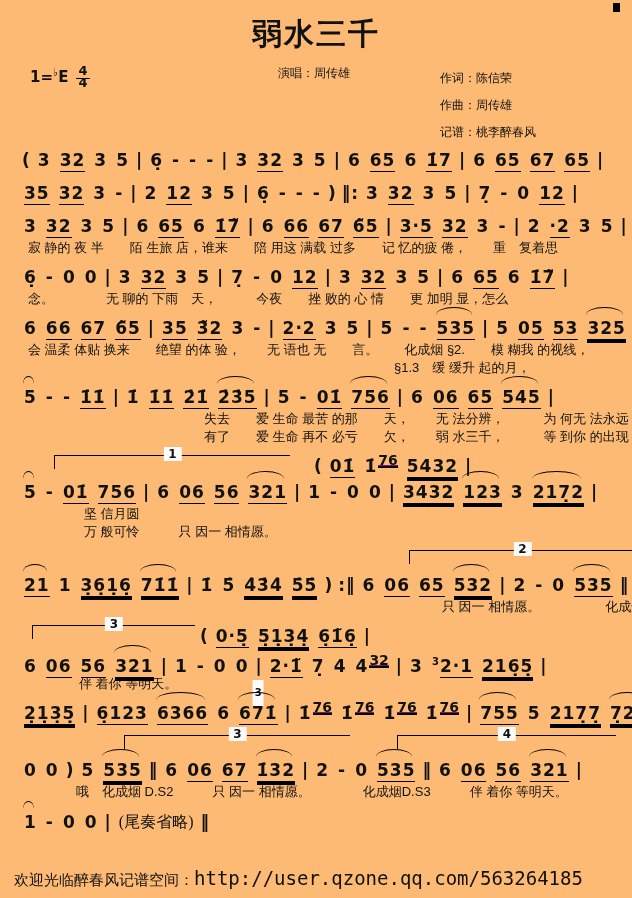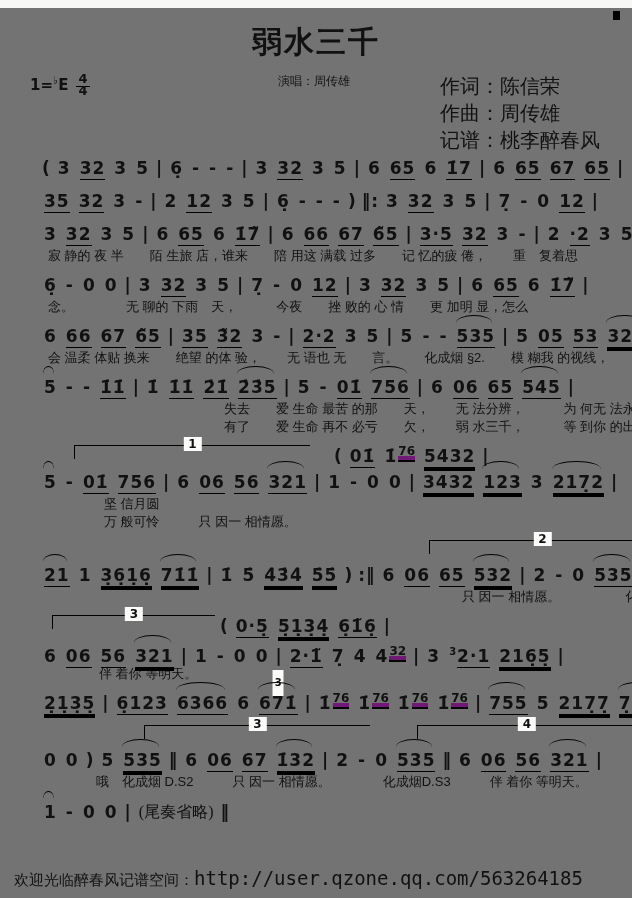--- a/index.html
+++ b/index.html
@@ -1,38 +1,38 @@
 <!DOCTYPE html>
 <html><head>
 <meta charset="utf-8">
 <style>
   html,body{margin:0;padding:0;background:#f7f7f5;}
   body{width:632px;height:898px;overflow:hidden;font-family:"DejaVu Sans",sans-serif;color:#111;position:relative;}
-  .page{position:absolute;inset:0;background:#737373;margin-top:8px;}
+  .page{position:absolute;inset:0;background:#fdba74;}
   .corner-mark{position:absolute;top:3px;right:12px;width:7px;height:9px;background:#000;}
   h1.title{text-align:center;font-family:"Liberation Serif",serif;font-weight:bold;font-size:30px;margin:14px 0 4px 0;letter-spacing:2px;}
   .header{position:relative;height:88px;font-size:15px;padding-left:40px;}
   .keytime{position:absolute;left:30px;top:6px;font-weight:bold;font-size:15px;}
   .flat{font-size:11px;vertical-align:super;}
   .meter{display:inline-block;vertical-align:middle;text-align:center;font-size:13px;line-height:12px;font-weight:bold;margin-left:8px;}
   .meter .mtop{border-bottom:1.5px solid #000;padding:0 2px;}
   .performer{position:absolute;left:278px;top:6px;font-family:"Liberation Serif",serif;font-size:12px;}
-  .credits{position:absolute;left:440px;top:6px;font-family:"Liberation Serif",serif;font-size:20px;line-height:27px;}
-  .sheet{padding:0 4px 0 44px;}
+  .credits{position:absolute;left:440px;top:6px;font-family:"Liberation Serif",serif;font-size:12px;line-height:27px;}
+  .sheet{padding:0 4px 0 24px;}
   .system{position:relative;margin-bottom:7px;}
   .row{white-space:nowrap;font-weight:bold;font-size:17px;line-height:26px;height:26px;}
   .tok{display:inline-block;position:relative;margin-right:9px;vertical-align:bottom;}
   .tok .nt{letter-spacing:1px;}
   .tok.bar{margin-right:7px;margin-left:-2px;}
   .u1 .nt{border-bottom:1.6px solid #000;padding-bottom:1px;display:inline-block;line-height:19px;}
   .u2 .nt{border-bottom:1.6px solid #000;box-shadow:0 3px 0 #000;padding-bottom:1px;display:inline-block;line-height:19px;}
   .slur::after{content:'';position:absolute;left:-1px;right:3px;top:-8px;height:7px;
     border-top:1.6px solid #000;border-radius:50% 50% 0 0 / 100% 100% 0 0;}
   .slur-label{position:absolute;top:-20px;left:50%;transform:translateX(-50%);font-size:10px;font-weight:bold;background:#fbfbfa;padding:0 2px;}
-  .grace{font-size:12px;vertical-align:super;border-bottom:4px solid #701a75;box-shadow:0 2px 0 #000;margin-left:1px;line-height:10px;display:inline-block;}
+  .grace{font-size:14px;vertical-align:super;border-bottom:1px solid #701a75;box-shadow:0 2px 0 #000;margin-left:1px;line-height:10px;display:inline-block;}
   .pregrace{font-size:10px;vertical-align:super;margin-right:1px;}
   .txt .nt{font-family:Liberation Serif, serif;font-weight:normal;font-size:16px;letter-spacing:0;}
   .lyrics{font-weight:normal;font-size:13px;line-height:18px;white-space:nowrap;font-family:"Liberation Sans",sans-serif;}
   .volta{position:absolute;height:13px;border-top:1.6px solid #000;border-left:1.6px solid #000;}
   .volta .vnum{position:absolute;top:-9px;left:50%;transform:translateX(-50%);background:#fbfbfa;padding:0 5px;font-size:12px;font-weight:bold;}
   .padded{padding-top:24px;}
   .footer{position:absolute;left:14px;bottom:8px;font-size:15px;font-family:"Liberation Serif",serif;}
   .footer .url{font-family:"DejaVu Sans Mono",monospace;font-size:19px;}
 </style>
 </head>
@@ -66,20 +66,21 @@
         <div class="row"><span class="tok"><span class="nt">3</span></span><span class="tok u1"><span class="nt">32</span></span><span class="tok"><span class="nt">3</span></span><span class="tok"><span class="nt">5</span></span><span class="tok bar"><span class="nt">|</span></span><span class="tok"><span class="nt">6</span></span><span class="tok u1"><span class="nt">65</span></span><span class="tok"><span class="nt">6</span></span><span class="tok u1"><span class="nt">1̇7̃</span></span><span class="tok bar"><span class="nt">|</span></span><span class="tok"><span class="nt">6</span></span><span class="tok u1"><span class="nt">66</span></span><span class="tok u1"><span class="nt">67</span></span><span class="tok u1"><span class="nt">6̃5</span></span><span class="tok bar"><span class="nt">|</span></span><span class="tok u1"><span class="nt">3·5</span></span><span class="tok u1"><span class="nt">32</span></span><span class="tok"><span class="nt">3</span></span><span class="tok"><span class="nt">-</span></span><span class="tok bar"><span class="nt">|</span></span><span class="tok"><span class="nt">2</span></span><span class="tok u1"><span class="nt">·2</span></span><span class="tok"><span class="nt">3</span></span><span class="tok"><span class="nt">5</span></span><span class="tok bar"><span class="nt">|</span></span></div>
         <div class="lyrics" style="padding-left: 4px;">寂 静的 夜 半　　陌 生旅 店，谁来　　陪 用这 满载 过多　　记 忆的疲 倦，　　重　复着思</div>
       </div>
       <div class="system">
         <div class="row"><span class="tok"><span class="nt">6̣</span></span><span class="tok"><span class="nt">-</span></span><span class="tok"><span class="nt">0</span></span><span class="tok"><span class="nt">0</span></span><span class="tok bar"><span class="nt">|</span></span><span class="tok"><span class="nt">3</span></span><span class="tok u1"><span class="nt">32</span></span><span class="tok"><span class="nt">3</span></span><span class="tok"><span class="nt">5</span></span><span class="tok bar"><span class="nt">|</span></span><span class="tok"><span class="nt">7̣</span></span><span class="tok"><span class="nt">-</span></span><span class="tok"><span class="nt">0</span></span><span class="tok u1"><span class="nt">12</span></span><span class="tok bar"><span class="nt">|</span></span><span class="tok"><span class="nt">3</span></span><span class="tok u1"><span class="nt">32</span></span><span class="tok"><span class="nt">3</span></span><span class="tok"><span class="nt">5</span></span><span class="tok bar"><span class="nt">|</span></span><span class="tok"><span class="nt">6</span></span><span class="tok u1"><span class="nt">65</span></span><span class="tok"><span class="nt">6</span></span><span class="tok u1"><span class="nt">1̇7̃</span></span><span class="tok bar"><span class="nt">|</span></span></div>
         <div class="lyrics" style="padding-left: 4px;">念。　　　　无 聊的 下雨　天，　　　今夜　　挫 败的 心 情　　更 加明 显，怎么</div>
       </div>
       <div class="system">
         <div class="row"><span class="tok"><span class="nt">6</span></span><span class="tok u1"><span class="nt">66</span></span><span class="tok u1"><span class="nt">67</span></span><span class="tok u1"><span class="nt">6̃5</span></span><span class="tok bar"><span class="nt">|</span></span><span class="tok u1"><span class="nt">35</span></span><span class="tok u1"><span class="nt">3̃2</span></span><span class="tok"><span class="nt">3</span></span><span class="tok"><span class="nt">-</span></span><span class="tok bar"><span class="nt">|</span></span><span class="tok u1"><span class="nt">2·2</span></span><span class="tok"><span class="nt">3</span></span><span class="tok"><span class="nt">5</span></span><span class="tok bar"><span class="nt">|</span></span><span class="tok"><span class="nt">5</span></span><span class="tok"><span class="nt">-</span></span><span class="tok"><span class="nt">-</span></span><span class="tok u1 slur"><span class="nt">535</span></span><span class="tok bar"><span class="nt">|</span></span><span class="tok"><span class="nt">5</span></span><span class="tok u1"><span class="nt">05</span></span><span class="tok u1"><span class="nt">53</span></span><span class="tok u2 slur"><span class="nt">325</span></span></div>
         <div class="lyrics" style="padding-left: 4px;">会 温柔 体贴 换来　　绝望 的体 验，　　无 语也 无　　言。　　化成烟 §2.　　模 糊我 的视线，</div>
+        <div class="lyrics" style="padding-left: 370px;">§1.3　缓 缓升 起的月，</div>
       </div>
       <div class="system">
         <div class="row"><span class="tok slur"><span class="nt">5</span></span><span class="tok"><span class="nt">-</span></span><span class="tok"><span class="nt">-</span></span><span class="tok u1"><span class="nt">1̇1̇</span></span><span class="tok bar"><span class="nt">|</span></span><span class="tok"><span class="nt">1̇</span></span><span class="tok u1"><span class="nt">1̇1̇</span></span><span class="tok u1"><span class="nt">2̇1̇</span></span><span class="tok u1 slur"><span class="nt">2̇3̇5</span></span><span class="tok bar"><span class="nt">|</span></span><span class="tok"><span class="nt">5</span></span><span class="tok"><span class="nt">-</span></span><span class="tok u1"><span class="nt">01̇</span></span><span class="tok u1 slur"><span class="nt">756</span></span><span class="tok bar"><span class="nt">|</span></span><span class="tok"><span class="nt">6</span></span><span class="tok u1"><span class="nt">06</span></span><span class="tok u1"><span class="nt">65</span></span><span class="tok u1 slur"><span class="nt">545</span></span><span class="tok bar"><span class="nt">|</span></span></div>
         <div class="lyrics" style="padding-left: 180px;">失去　　爱 生命 最苦 的那　　天，　　无 法分辨，　　　为 何无 法永远，</div>
         <div class="lyrics" style="padding-left: 180px;">有了　　爱 生命 再不 必亏　　欠，　　弱 水三千，　　　等 到你 的出现，</div>
       </div>
       <div class="system">
         <div class="volta" style="left: 30px; width: 235px; top: 2px;">
           <span class="vnum">1</span>
         </div>

